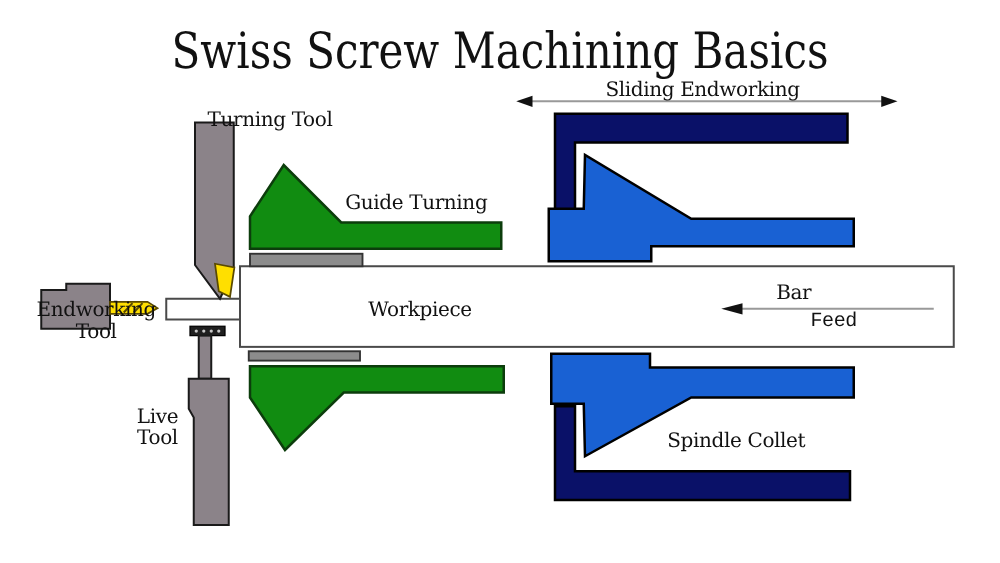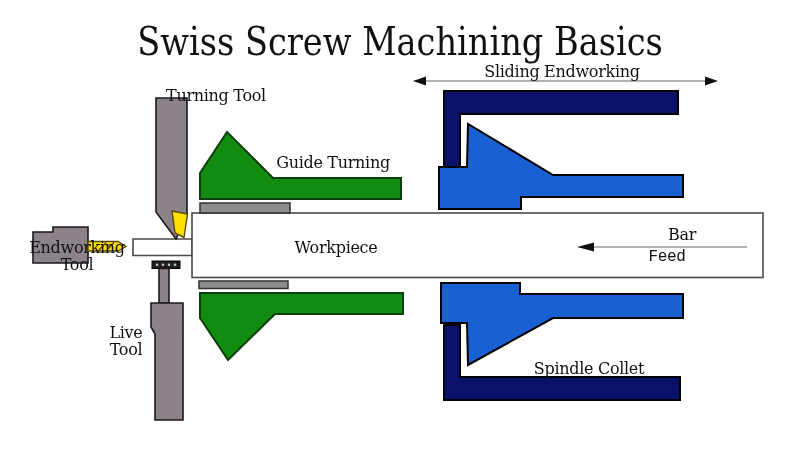--- a/index.html
+++ b/index.html
@@ -101,18 +101,18 @@
     <span>Live</span>
     <span>Tool</span>
   </div>
 
   <div class="lbl" style="left:333px; top:162px;">Guide Turning</div>
 
   <div class="lbl" style="left:336px; top:247px;">Workpiece</div>
 
   <div class="lbl" style="left:562px; top:71px;">Sliding Endworking</div>
 
-  <div class="lbl" style="left:682px; top:234px;">Bar</div>
+  <div class="lbl" style="left:635px; top:234px;">Bar</div>
   <div class="lbl" style="left:667px; top:257px;font-family:Liberation Mono, monospace;">Feed</div>
 
-  <div class="lbl" style="left:589px; top:352px;margin-top:16px;">Spindle Collet</div>
+  <div class="lbl" style="left:589px; top:352px;">Spindle Collet</div>
 
 </div>
 
 </body></html>

